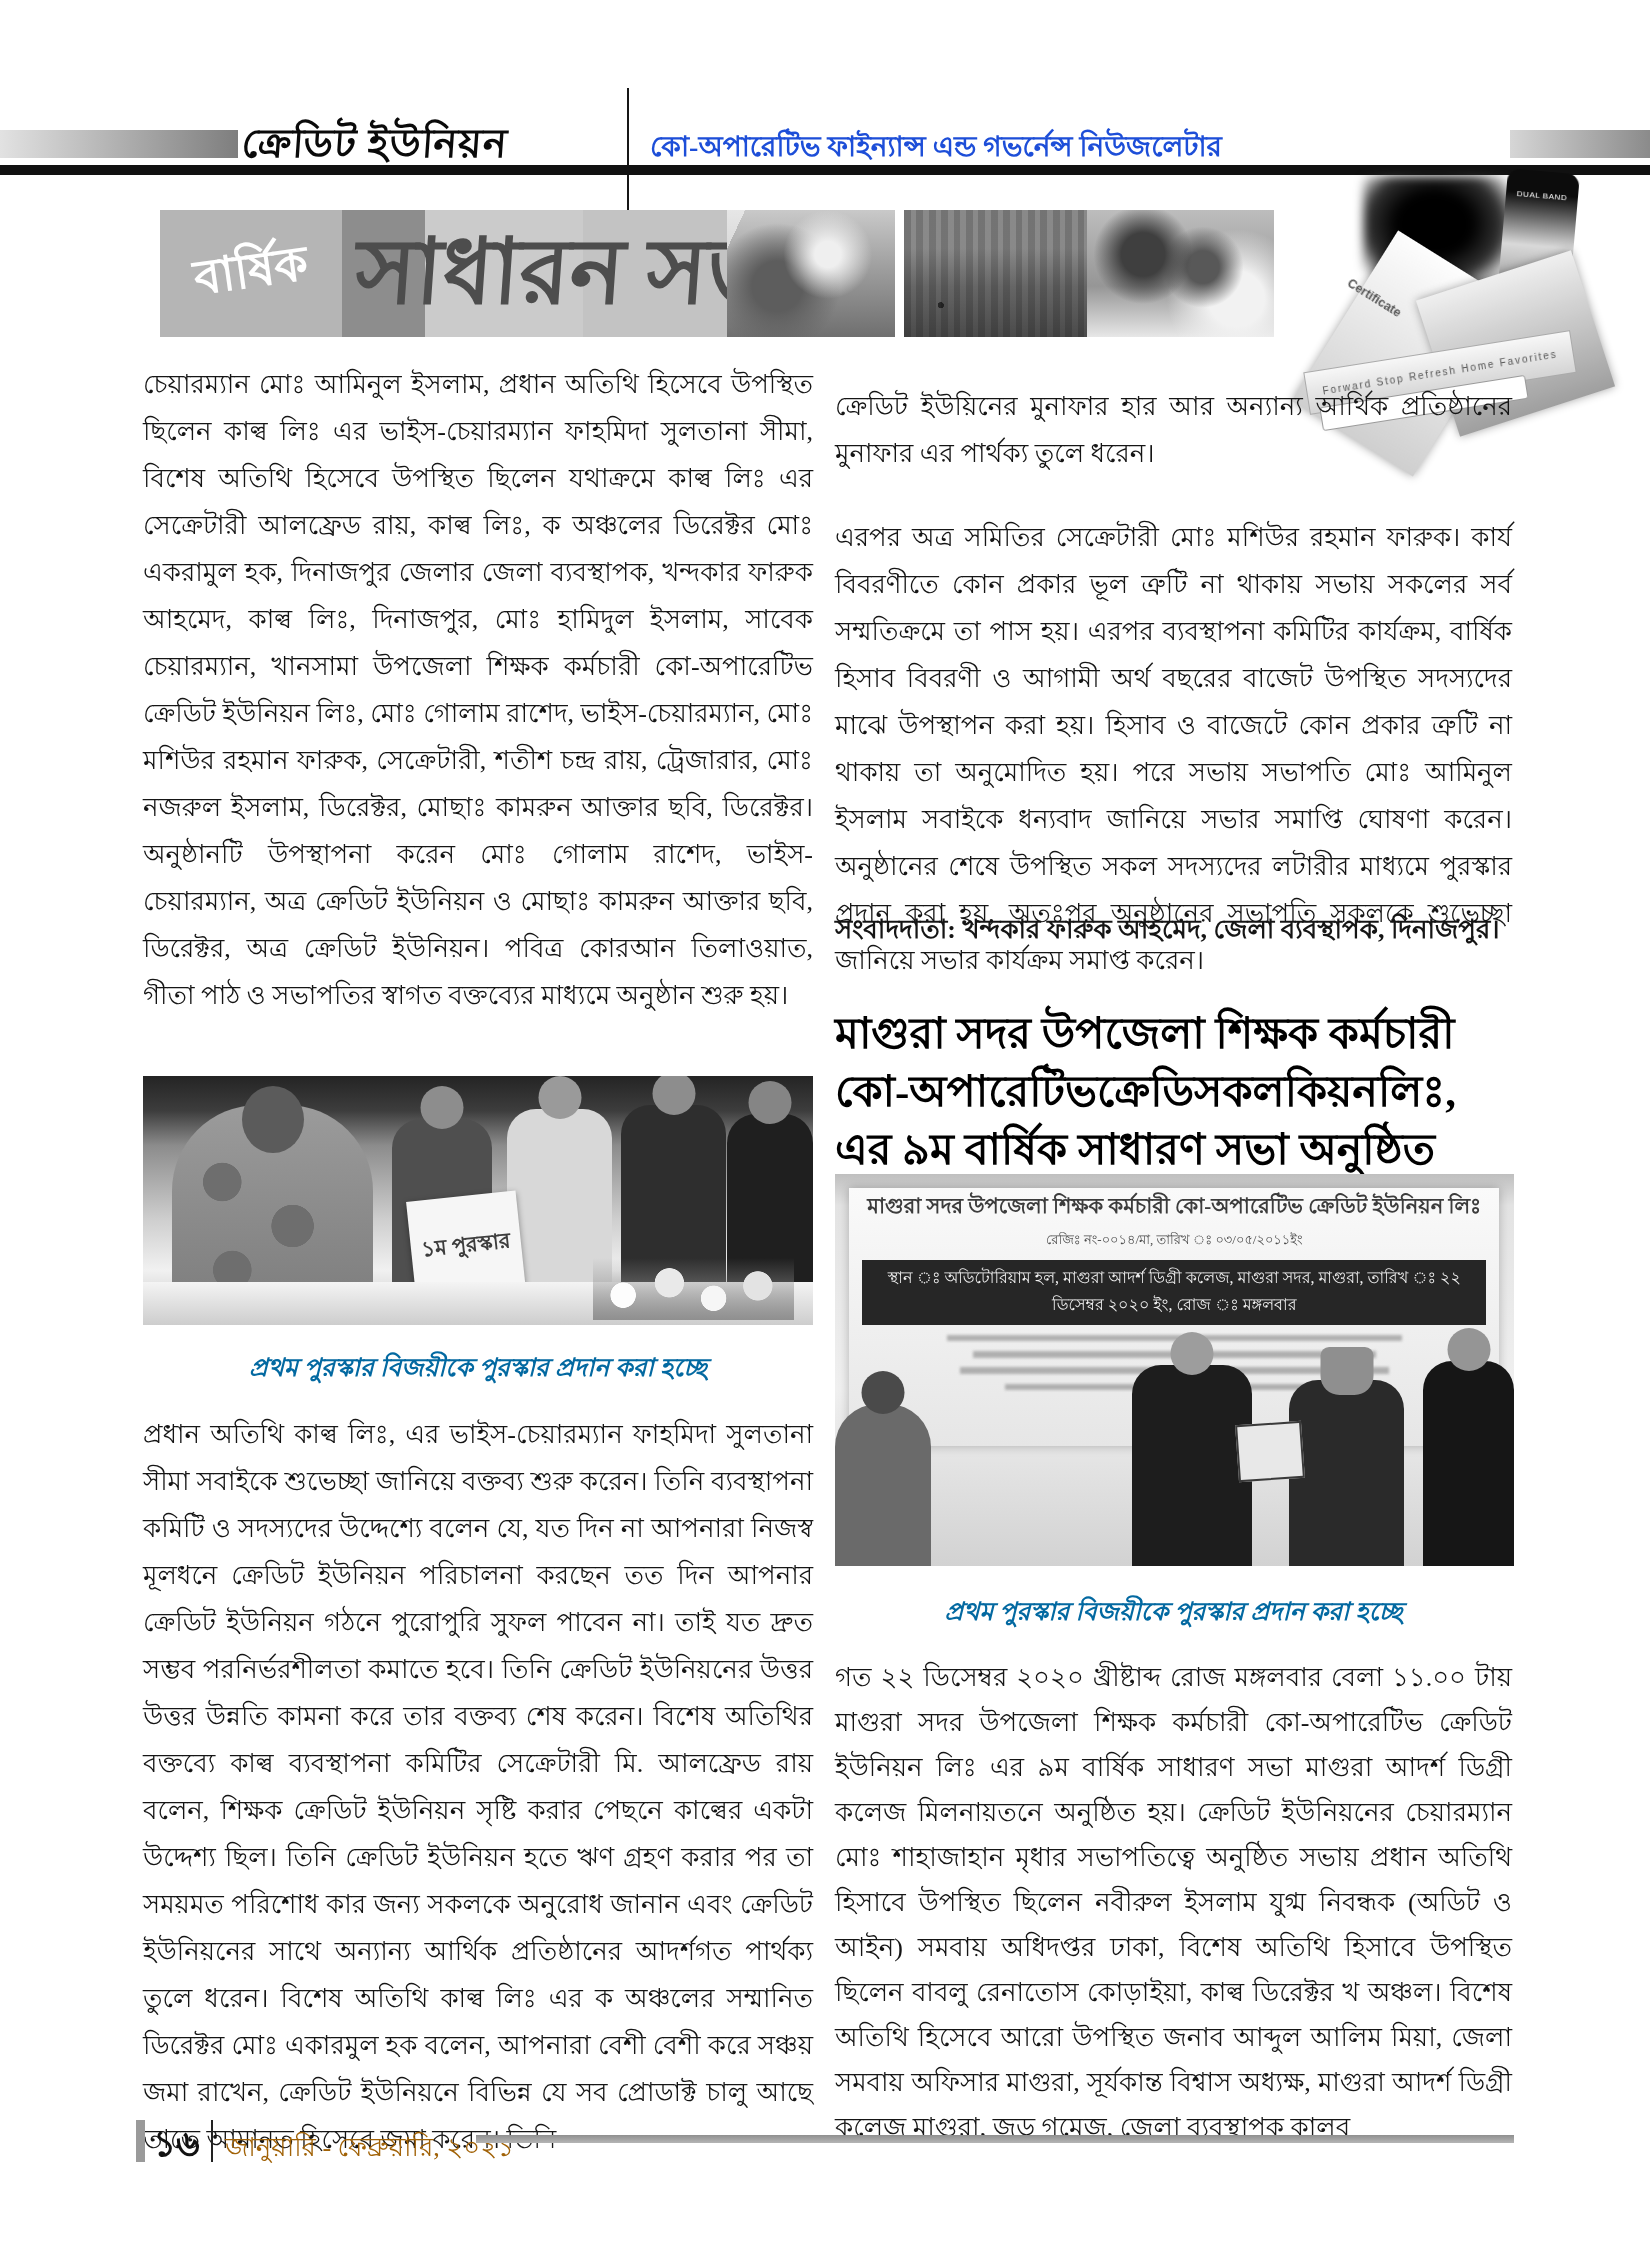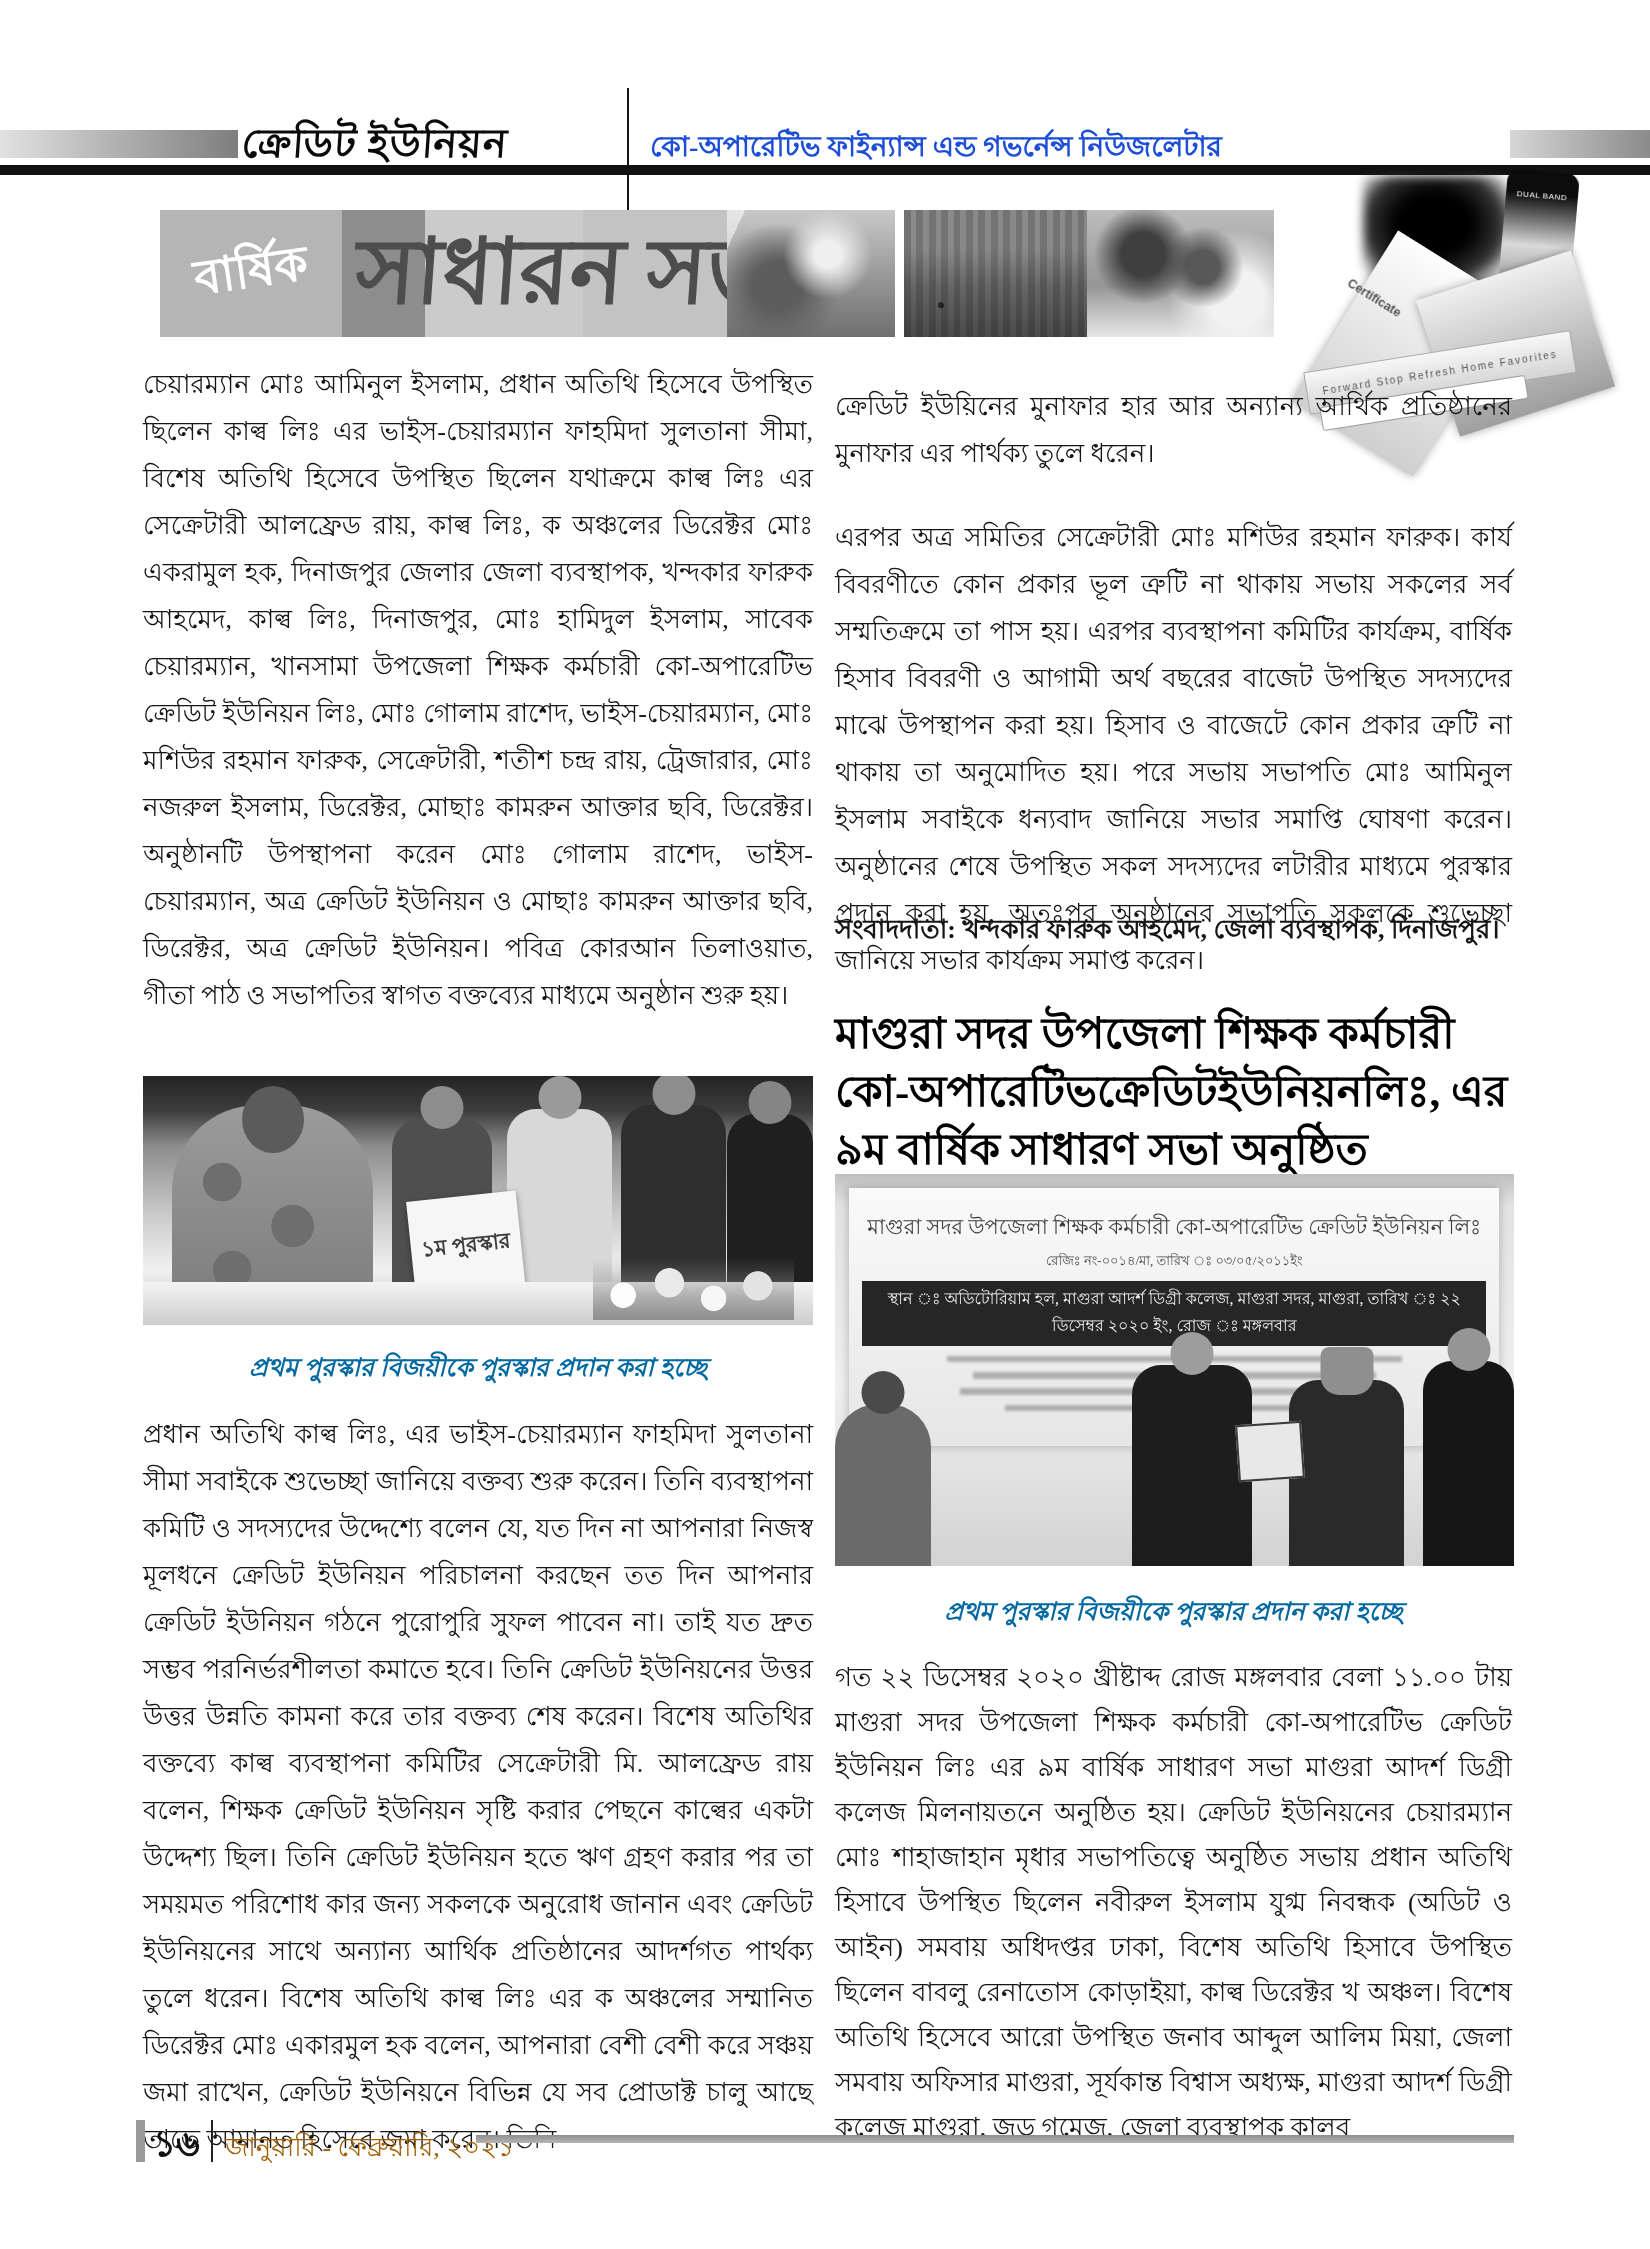--- a/index.html
+++ b/index.html
@@ -130,21 +130,21 @@
       radial-gradient(circle at 82% 45%, #e3e3e3 0 14.3px, transparent 15px),
       linear-gradient(180deg,transparent,#8f8f8f);}
   
   .photo-right{
     position:absolute;left:835px;top:1174px;width:679px;height:392px;overflow:hidden;
     background:linear-gradient(180deg,#bfbfbf 0%,#e3e3e3 8%,#f0f0f0 55%,#d2d2d2 100%);
   }
   .pr-banner{position:absolute;left:14.3px;top:14.3px;width:650px;height:258px;
     background:linear-gradient(180deg,#fafafa,#e6e6e6);box-shadow:0 0 9.6px rgba(0,0,0,.25);
     text-align:center;color:#2f2f2f;}
-  .pr-l1{margin-top:23px;font-size:21px;font-weight:400;color:#3c3c3c;}
+  .pr-l1{margin-top:2px;font-size:21px;font-weight:700;color:#3c3c3c;}
   .pr-l2{margin-top:4.8px;font-size:13px;color:#4a4a4a;}
   .pr-l3{margin-top:6.7px;font-size:32px;font-weight:900;color:#5a5a5a;letter-spacing:1px;}
   .pr-l4{margin:8.6px auto 0;width:96%;background:#262626;color:#f1f1f1;font-size:16px;
     padding:5.7px 0;}
   .pr-blur{margin:9.6px auto 0;width:70%;height:6.7px;background:#7e7e7e;opacity:.55;filter:blur(1.4px);}
   .pr-blur.s2{width:62%;}
   .pr-blur.s3{width:66%;}
   .pr-blur.s4{width:52%;}
   .pr-fig{position:absolute;border-radius:29px 29px 0 0;}
   .pr-w{left:0px;top:230px;width:96px;height:163px;background:#6a6a6a;border-radius:43px 43px 0 0;}
@@ -234,21 +234,21 @@
   </div>
 
   <div class="col right-col">
     <p class="para" style="top:383px;">ক্রেডিট ইউয়িনের মুনাফার হার আর অন্যান্য আর্থিক প্রতিষ্ঠানের মুনাফার এর পার্থক্য তুলে ধরেন।</p>
     <p class="para" style="top:514px;">এরপর অত্র সমিতির সেক্রেটারী মোঃ মশিউর রহমান ফারুক। কার্য বিবরণীতে কোন প্রকার ভূল ত্রুটি না থাকায় সভায় সকলের সর্ব সম্মতিক্রমে তা পাস হয়। এরপর ব্যবস্থাপনা কমিটির কার্যক্রম, বার্ষিক হিসাব বিবরণী ও আগামী অর্থ বছরের বাজেট উপস্থিত সদস্যদের মাঝে উপস্থাপন করা হয়। হিসাব ও বাজেটে কোন প্রকার ত্রুটি না থাকায় তা অনুমোদিত হয়। পরে সভায় সভাপতি মোঃ আমিনুল ইসলাম সবাইকে ধন্যবাদ জানিয়ে সভার সমাপ্তি ঘোষণা করেন। অনুষ্ঠানের শেষে উপস্থিত সকল সদস্যদের লটারীর মাধ্যমে পুরস্কার প্রদান করা হয়, অতঃপর অনুষ্ঠানের সভাপতি সকলকে শুভেচ্ছা জানিয়ে সভার কার্যক্রম সমাপ্ত করেন।</p>
     <p class="para correspondent" style="top:906px;">সংবাদদাতা: খন্দকার ফারুক আহমেদ, জেলা ব্যবস্থাপক, দিনাজপুর।</p>
     <p class="para caption" style="top:1588px;position:absolute;">প্রথম পুরস্কার বিজয়ীকে পুরস্কার প্রদান করা হচ্ছে</p>
     <p class="para" style="top:1655px;line-height:45px;font-size:26px;">গত ২২ ডিসেম্বর ২০২০ খ্রীষ্টাব্দ রোজ মঙ্গলবার বেলা ১১.০০ টায় মাগুরা সদর উপজেলা শিক্ষক কর্মচারী কো-অপারেটিভ ক্রেডিট ইউনিয়ন লিঃ এর ৯ম বার্ষিক সাধারণ সভা মাগুরা আদর্শ ডিগ্রী কলেজ মিলনায়তনে অনুষ্ঠিত হয়। ক্রেডিট ইউনিয়নের চেয়ারম্যান মোঃ শাহাজাহান মৃধার সভাপতিত্বে অনুষ্ঠিত সভায় প্রধান অতিথি হিসাবে উপস্থিত ছিলেন নবীরুল ইসলাম যুগ্ম নিবন্ধক (অডিট ও আইন) সমবায় অধিদপ্তর ঢাকা, বিশেষ অতিথি হিসাবে উপস্থিত ছিলেন বাবলু রেনাতোস কোড়াইয়া, কাল্ব ডিরেক্টর খ অঞ্চল। বিশেষ অতিথি হিসেবে আরো উপস্থিত জনাব আব্দুল আলিম মিয়া, জেলা সমবায় অফিসার মাগুরা, সূর্যকান্ত বিশ্বাস অধ্যক্ষ, মাগুরা আদর্শ ডিগ্রী কলেজ মাগুরা, জুড গমেজ, জেলা ব্যবস্থাপক কালব</p>
   </div>
 
-  <h1 class="headline">মাগুরা সদর উপজেলা শিক্ষক কর্মচারী কো-অপারেটিভক্রেডিটইউনিয়নলিঃ, এর ৯ম বার্ষিক সাধারণ সভা অনুষ্ঠিত</h1>
+  <h1 class="headline">মাগুরা সদর উপজেলা শিক্ষক কর্মচারী কো-অপারেটিভক্রেডিসকলকিয়নলিঃ, এর ৯ম বার্ষিক সাধারণ সভা অনুষ্ঠিত</h1>
 
   <div class="photo-right">
     <div class="pr-banner">
       <div class="pr-l1">মাগুরা সদর উপজেলা শিক্ষক কর্মচারী কো-অপারেটিভ ক্রেডিট ইউনিয়ন লিঃ</div>
       <div class="pr-l2">রেজিঃ নং-০০১৪/মা, তারিখ ঃ ০৩/০৫/২০১১ইং</div>
       <div class="pr-l4">স্থান ঃ অডিটোরিয়াম হল, মাগুরা আদর্শ ডিগ্রী কলেজ, মাগুরা সদর, মাগুরা, তারিখ ঃ ২২ ডিসেম্বর ২০২০ ইং, রোজ ঃ মঙ্গলবার</div>
       <div class="pr-blur"></div>
       <div class="pr-blur s2"></div>
       <div class="pr-blur s3"></div>
       <div class="pr-blur s4"></div>

